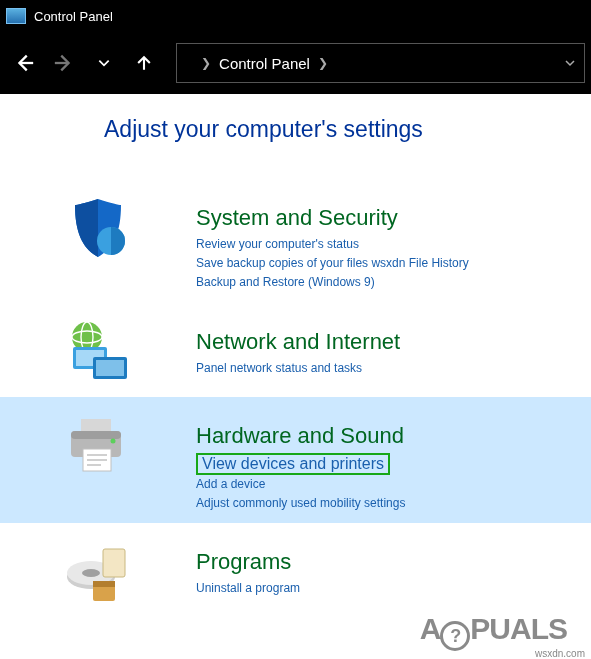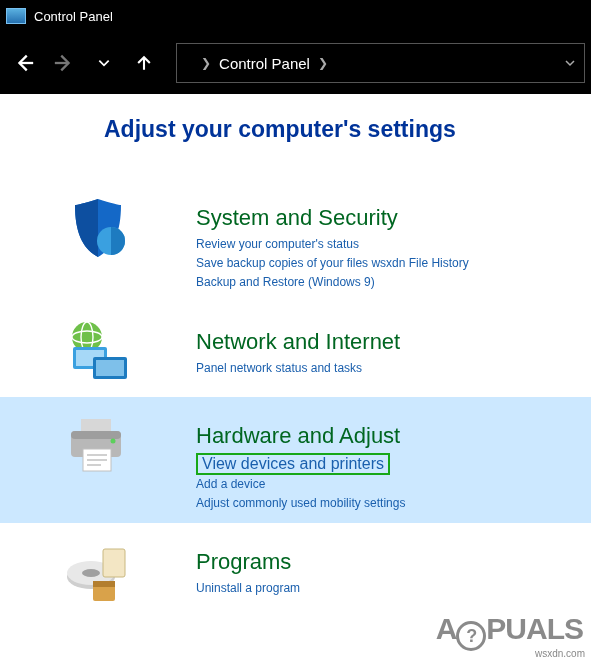--- a/index.html
+++ b/index.html
@@ -55,21 +55,21 @@
 }
 .breadcrumb .cp-icon-small { margin-right: 8px; }
 .breadcrumb .chev { color: #aaa; margin: 0 8px; font-size: 12px; }
 .breadcrumb .drop { margin-left: auto; color: #aaa; }
 .content {
   padding: 22px 0 0 0;
 }
 .heading {
   color: #003399;
   font-size: 23px;
-  font-weight: 700;
+  font-weight: 400;
   margin: 0 0 36px 104px;
 }
 .category {
   display: flex;
   padding: 10px 0 10px 0;
 }
 .category.highlighted { background: #cce8ff; }
 .icon-col {
   width: 196px;
   display: flex;
@@ -93,21 +93,21 @@
 }
 .boxed {
   display: inline-block;
   border: 2px solid #18a818;
   padding: 0 4px;
   color: #1a5fad;
 }
 .icon-wrap { width: 70px; height: 70px; position: relative; }
 .watermark {
   position: absolute;
-  bottom: 8px; right: 8px;
+  bottom: 8px; right: 24px;
   font-size: 30px;
   font-weight: 700;
   color: rgba(60,60,60,.6);
   font-family: Arial, sans-serif;
   letter-spacing: -1px;
 }
 .watermark .circ {
   display: inline-flex;
   width: 30px; height: 30px;
   border: 3px solid rgba(60,60,60,.6);
@@ -218,21 +218,21 @@
           <rect x="8" y="20" width="50" height="8" rx="4" fill="#9e9e9e"></rect>
           <circle cx="50" cy="30" r="2.5" fill="#5bd05b"></circle>
           <rect x="20" y="38" width="28" height="22" fill="#fff" stroke="#c0c0c0"></rect>
           <line x1="24" y1="44" x2="44" y2="44" stroke="#c0c0c0" stroke-width="1.5"></line>
           <line x1="24" y1="49" x2="44" y2="49" stroke="#c0c0c0" stroke-width="1.5"></line>
           <line x1="24" y1="54" x2="38" y2="54" stroke="#c0c0c0" stroke-width="1.5"></line>
         </svg>
       </div>
     </div>
     <div class="text-col">
-      <div class="cat-title">Hardware and Adjust</div>
+      <div class="cat-title">Hardware and Sound</div>
       <span class="boxed">View devices and printers</span>
       <a class="cat-link">Add a device</a>
       <a class="cat-link">Adjust commonly used mobility settings</a>
     </div>
   </div>
 
   <div class="category">
     <div class="icon-col">
       <div class="icon-wrap">
         <svg width="70" height="70" viewBox="0 0 70 70">

